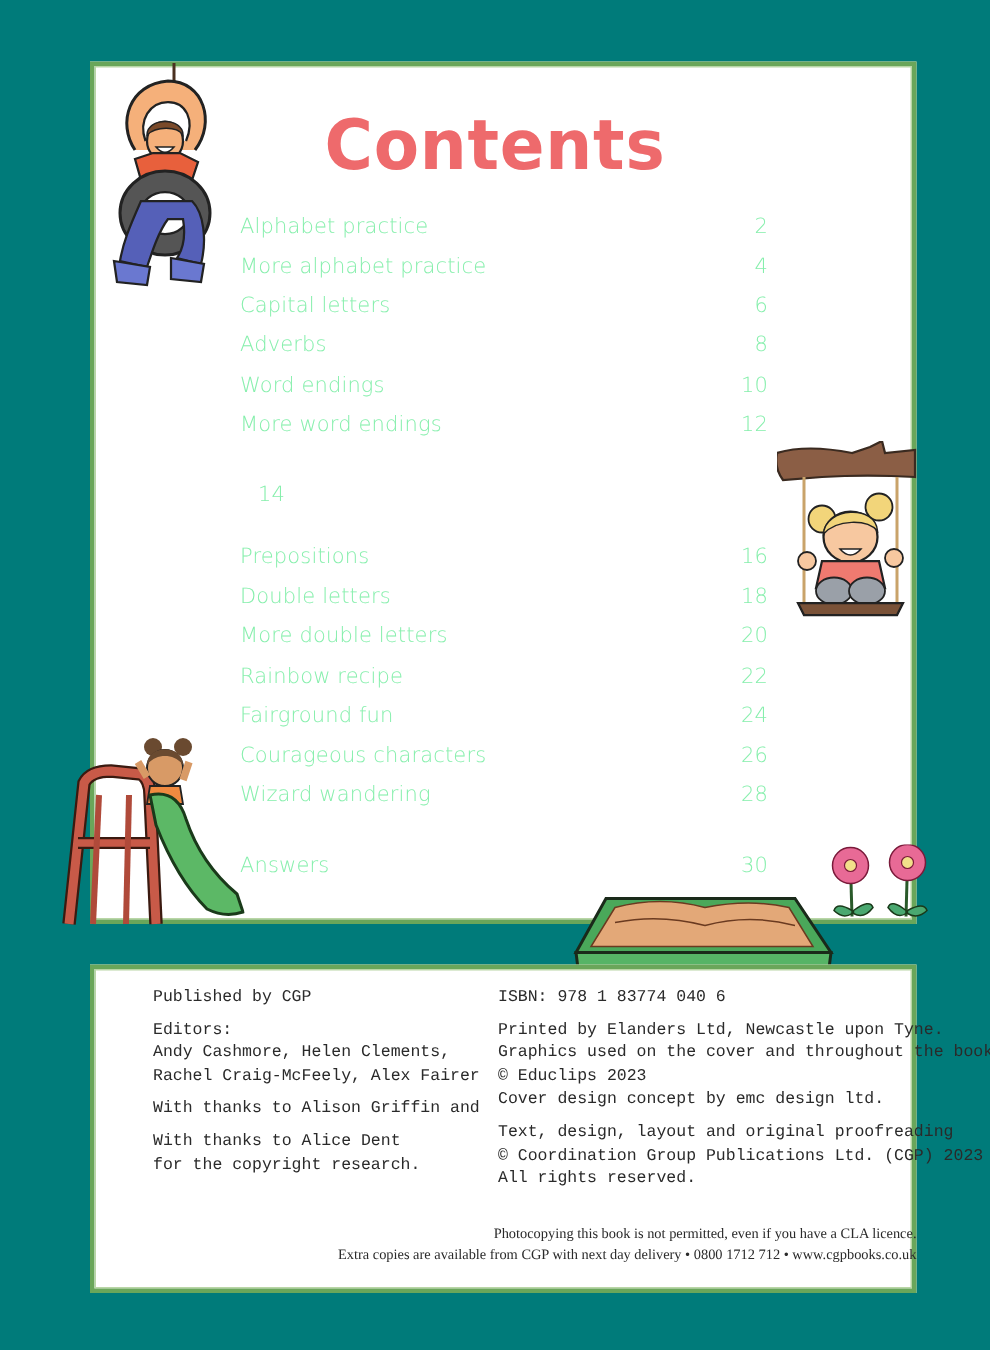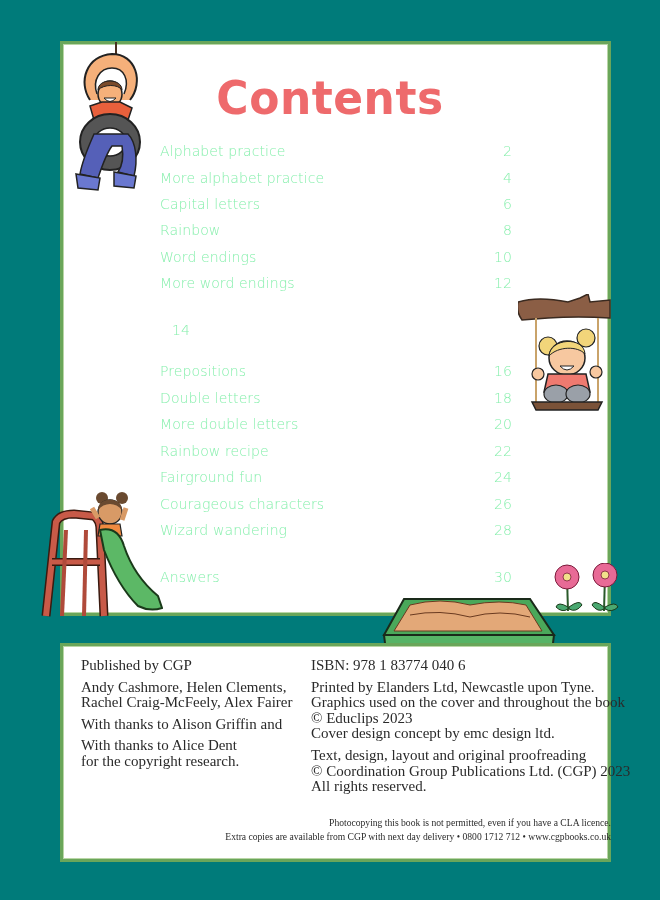--- a/index.html
+++ b/index.html
@@ -42,24 +42,25 @@
       font-size: 14px;
       color: #86efac;
       letter-spacing: 0.1px;
       font-weight: 300;
     }
     .toc-row .label { white-space: nowrap; }
     .toc-row .page { text-align: right; min-width: 30px; }
 
     .credits {
       position: absolute;
-      font-family: Liberation Serif, serif;
-      font-size: 15px;
+      font-family: Liberation Mono, monospace;
+      font-size: 11px;
       color: #2a2a2a;
       line-height: 15.6px;
+      margin-left: 21px;
     }
     .credits p { margin: 0 0 6px 0; }
     .credits .line { display: block; white-space: nowrap; }
     #credits-left { left: 81px; top: 658px; }
     #credits-right { left: 311px; top: 658px; }
 
     .footer-note {
       position: absolute;
       left: 60px; width: 551px;
       text-align: right;
@@ -85,21 +86,21 @@
 </div>
 <div class="toc-row" style="top:170px">
   <span class="label">More alphabet practice</span>
   <span class="page">4</span>
 </div>
 <div class="toc-row" style="top:196px">
   <span class="label">Capital letters</span>
   <span class="page">6</span>
 </div>
 <div class="toc-row" style="top:222px">
-  <span class="label">Rainbow</span>
+  <span class="label">Adverbs</span>
   <span class="page">8</span>
 </div>
 <div class="toc-row" style="top:249px">
   <span class="label">Word endings</span>
   <span class="page">10</span>
 </div>
 <div class="toc-row" style="top:275px">
   <span class="label">More word endings</span>
   <span class="page">12</span>
 </div>
@@ -221,20 +222,21 @@
   <circle cx="53" cy="12" r="4" fill="#f2e08a" stroke="#7a1a3a" stroke-width="0.8"></circle>
 </svg>
 
 <div id="bottom-panel" class="panel"></div>
 
 <div id="credits-left" class="credits">
   <p>
       <span class="line">Published by CGP</span>
     </p>
   <p>
+    <span class="line">Editors:</span>
     <span class="line">Andy Cashmore, Helen Clements,</span>
     <span class="line">Rachel Craig-McFeely, Alex Fairer</span>
   </p>
   <p>
     <span class="line">With thanks to Alison Griffin and</span>
   </p>
   <p>
     <span class="line">With thanks to Alice Dent</span>
     <span class="line">for the copyright research.</span>
   </p>

